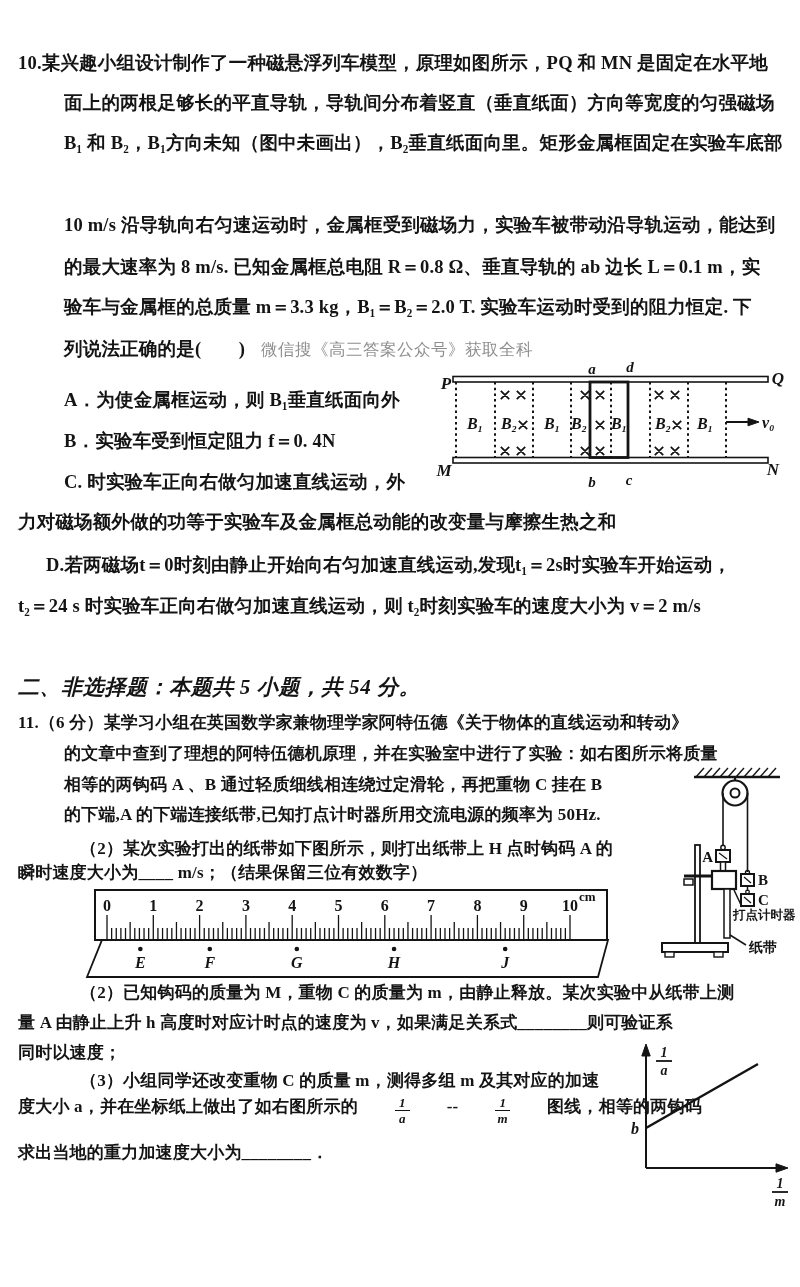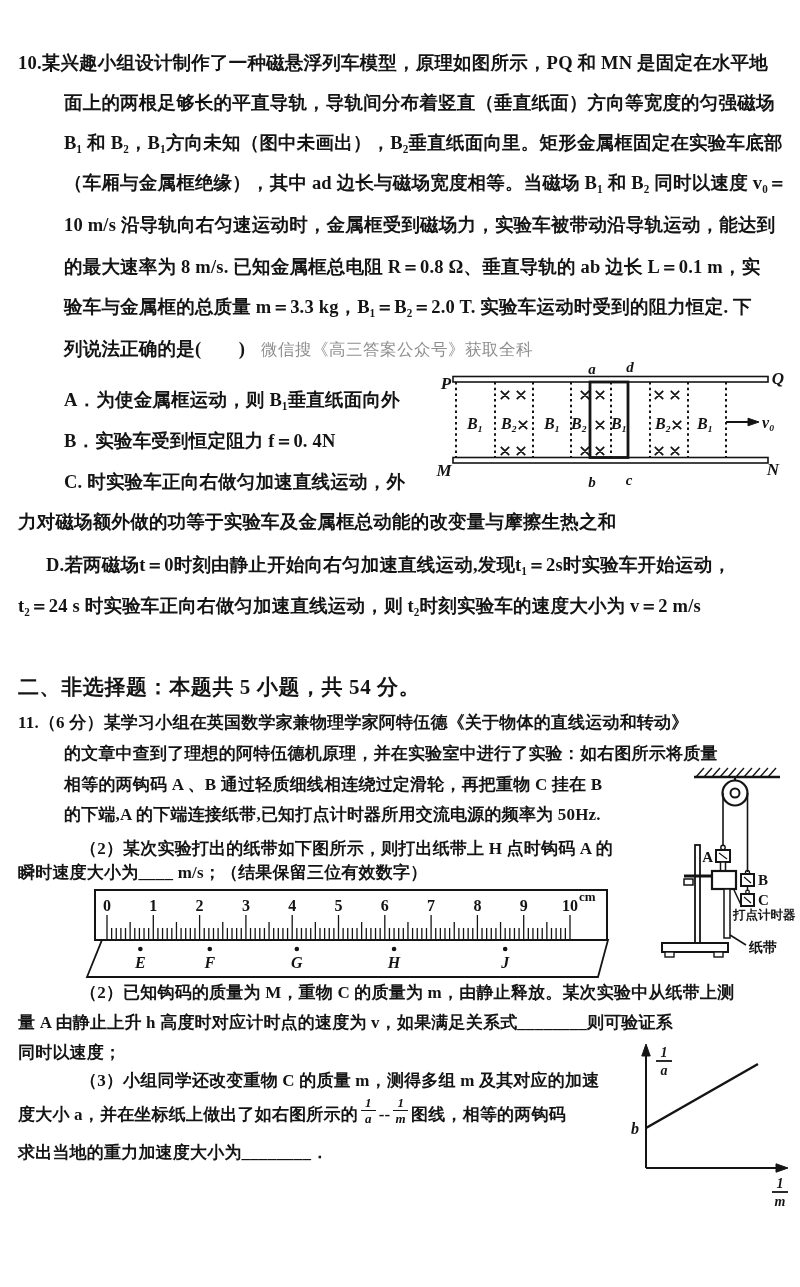--- a/index.html
+++ b/index.html
@@ -4,44 +4,43 @@
 <style>
   html,body{margin:0;padding:0;background:#e8e8e8;}
   .page{
     position:relative;width:800px;height:1287px;margin:0 auto;
     background:#ffffff;overflow:hidden;
     font-family:"Liberation Serif",serif;color:#141414;
   }
   .tl{position:absolute;white-space:nowrap;font-weight:bold;line-height:1.25;}
   .q10{font-size:18.5px;letter-spacing:0.2px;}
   .q11{font-size:17px;letter-spacing:0.2px;}
-  .sec{font-size:21px;letter-spacing:0.6px;}
+  .sec{font-size:21px;letter-spacing:0.6px;font-style:italic;}
   .wm{color:#8e8e8e;font-weight:normal;font-size:16.5px;margin-left:16px;letter-spacing:0.5px;}
   .fig{position:absolute;}
   .fig line,.fig rect,.fig circle,.fig path,.fig polygon,.fig ellipse{stroke:#141414;}
   .fig text{fill:#141414;font-family:"Liberation Serif",serif;}
   .var{font-style:italic;font-weight:bold;}
-  .fracline{display:flex;align-items:flex-end;}
+  .fracline{display:flex;align-items:flex-start;gap:34px;}
   .frac{display:inline-flex;flex-direction:column;align-items:center;line-height:1;font-size:13px;font-style:italic;font-weight:bold;margin:0 3px;}
   .frac .fnum{padding:0 4px 1px 4px;border-bottom:1.8px solid #141414;}
   .frac .fden{padding-top:1px;}
   #ruler-ticks line{stroke:#141414;stroke-width:1.3;}
   #ruler-numbers text{font-size:16px;font-weight:bold;text-anchor:middle;}
   #ruler-points text{font-size:16px;font-weight:bold;font-style:italic;text-anchor:middle;}
   #ruler-points circle{fill:#141414;stroke:none;}
 </style>
 </head>
 <body>
 
 <div class="page">
 
   <div class="tl q10" style="left:18px;top:52px">10.某兴趣小组设计制作了一种磁悬浮列车模型，原理如图所示，PQ 和 MN 是固定在水平地</div>
   <div class="tl q10" style="left:64px;top:92px">面上的两根足够长的平直导轨，导轨间分布着竖直（垂直纸面）方向等宽度的匀强磁场</div>
   <div class="tl q10" style="left:64px;top:132px">B₁ 和 B₂，B₁方向未知（图中未画出），B₂垂直纸面向里。矩形金属框固定在实验车底部</div>
-  <div class="tl q10" style="left:64px;top:172px">（车厢与金属框绝缘），其中 ad 边长与磁场宽度相等。当磁场 B₁ 和 B₂ 同时以速度 v₀＝</div>
   <div class="tl q10" style="left:64px;top:214px">10 m/s 沿导轨向右匀速运动时，金属框受到磁场力，实验车被带动沿导轨运动，能达到</div>
   <div class="tl q10" style="left:64px;top:256px">的最大速率为 8 m/s.  已知金属框总电阻 R＝0.8 Ω、垂直导轨的 ab 边长 L＝0.1 m，实</div>
   <div class="tl q10" style="left:64px;top:296px">验车与金属框的总质量 m＝3.3 kg，B₁＝B₂＝2.0 T.  实验车运动时受到的阻力恒定.  下</div>
   <div class="tl q10" style="left:64px;top:338px">
     <span>列说法正确的是(　　)</span><span class="wm">微信搜《高三答案公众号》获取全科</span>
   </div>
 
   <div class="tl q10" style="left:64px;top:389px">A．为使金属框运动，则 B₁垂直纸面向外</div>
   <div class="tl q10" style="left:64px;top:430px">B．实验车受到恒定阻力 f＝0. 4N</div>
   <div class="tl q10" style="left:64px;top:471px">C. 时实验车正向右做匀加速直线运动，外</div>

